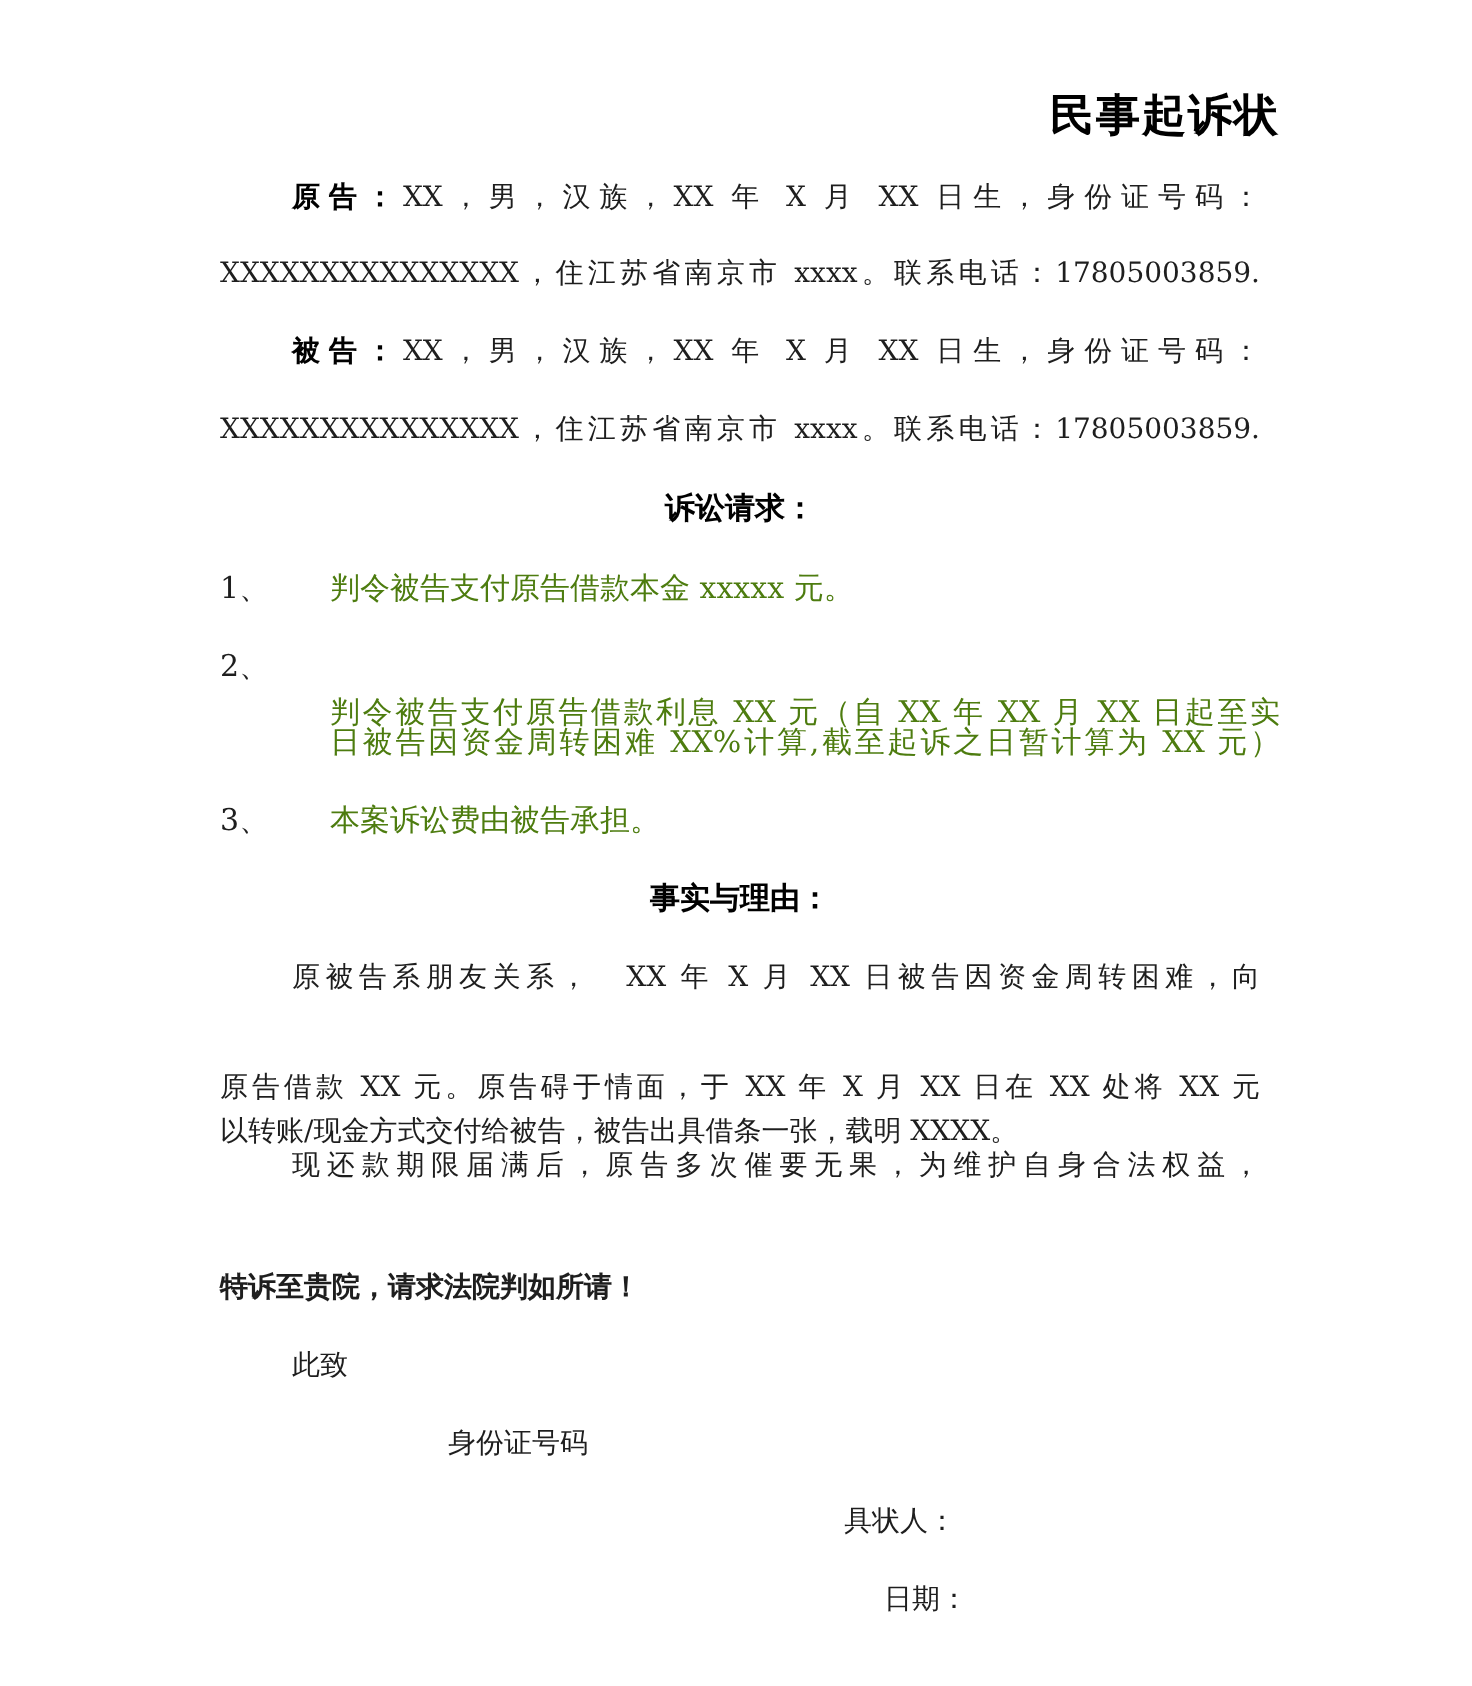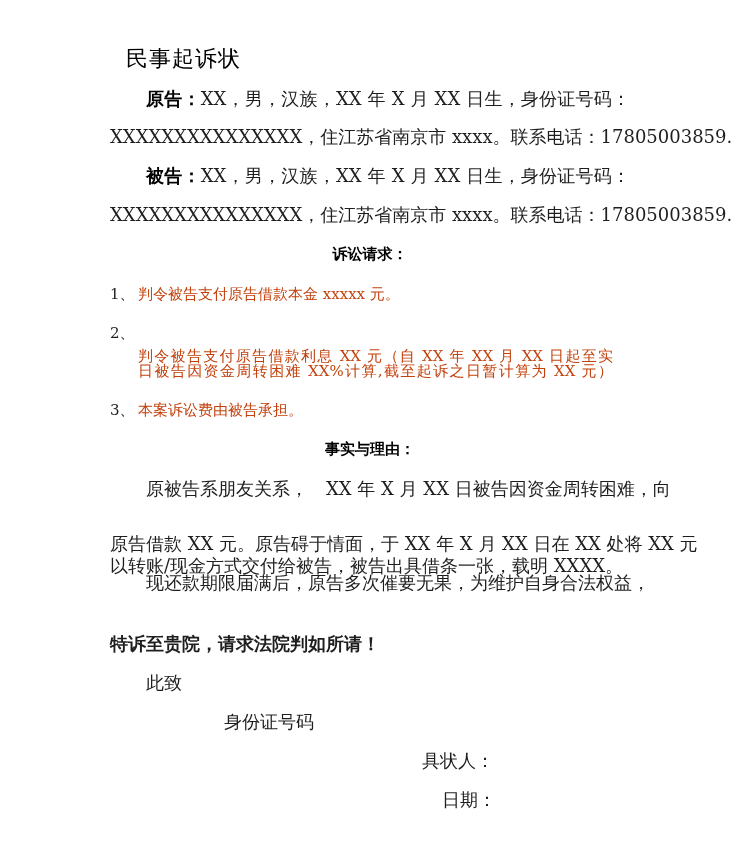--- a/index.html
+++ b/index.html
@@ -16,36 +16,36 @@
       color: #1a1a1a;
     }
     .page {
       position: absolute;
       left: 110px;
       top: 0;
       width: 520px;
     }
     .title {
       position: absolute;
-      left: 16px;
+      left: 10px;
       width: 520px;
       top: 44px;
-      text-align: left;
+      text-align: right;
       font-family: "DejaVu Sans", "Liberation Sans", sans-serif;
-      font-weight: normal;
+      font-weight: bold;
       font-size: 22px;
       letter-spacing: 1px;
       color: #000;
       line-height: 30px;
     }
     .line {
       position: absolute;
       left: 0;
       width: 520px;
-      font-size: 18px;
+      font-size: 14px;
       line-height: 22px;
       white-space: nowrap;
       color: #1e1e1e;
     }
     .just {
       text-align: justify;
       text-align-last: justify;
     }
     .indent {
       padding-left: 36px;
@@ -69,26 +69,26 @@
     }
     .num {
       position: absolute;
       left: 0;
       font-size: 15px;
       line-height: 22px;
       color: #1e1e1e;
     }
     .item-text {
       position: absolute;
-      left: 28px;
+      left: 55px;
       width: 475px;
       font-size: 15px;
       line-height: 22px;
       white-space: nowrap;
-      color: #c2410c;
+      color: #4d7c0f;
     }
   </style>
 </head>
 <body>
 
 <div class="page">
 
   <div class="title">民事起诉状</div>
 
   <div class="line just indent" style="top:88px;"><span class="bold-label">原告：</span><span>XX，男，汉族，XX 年 X 月 XX 日生，身份证号码：</span></div>

